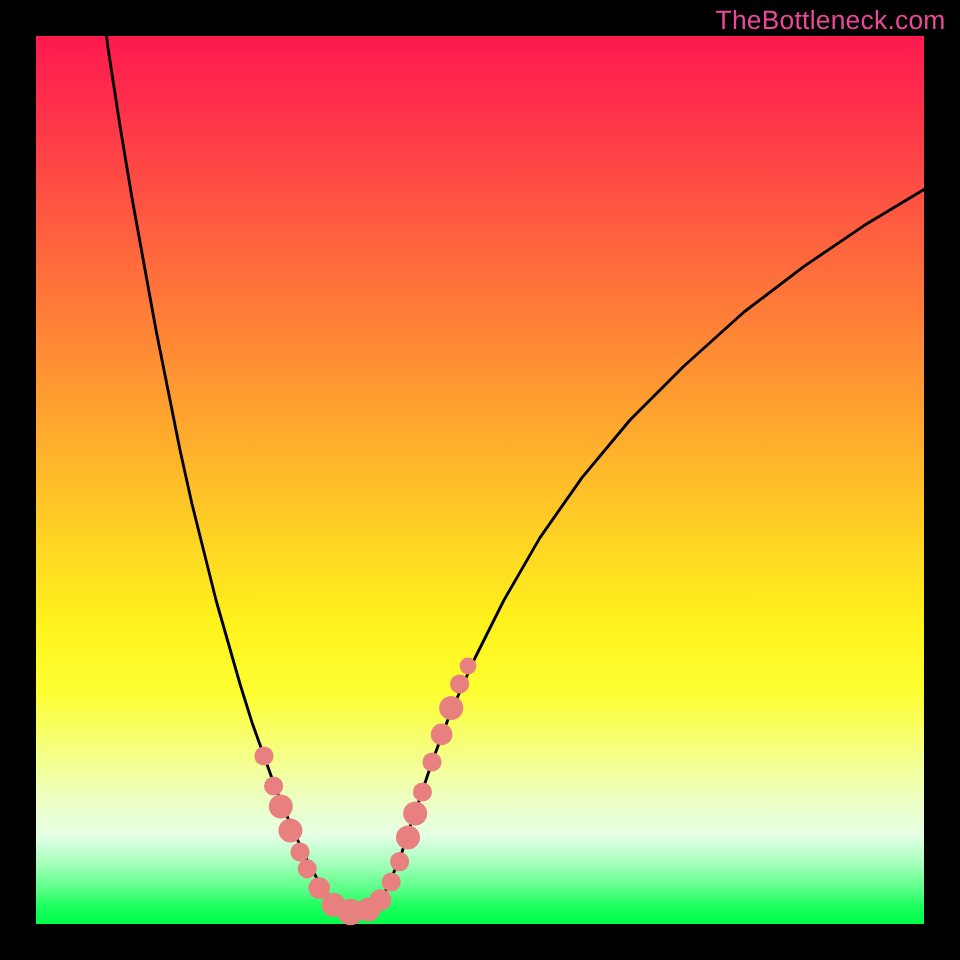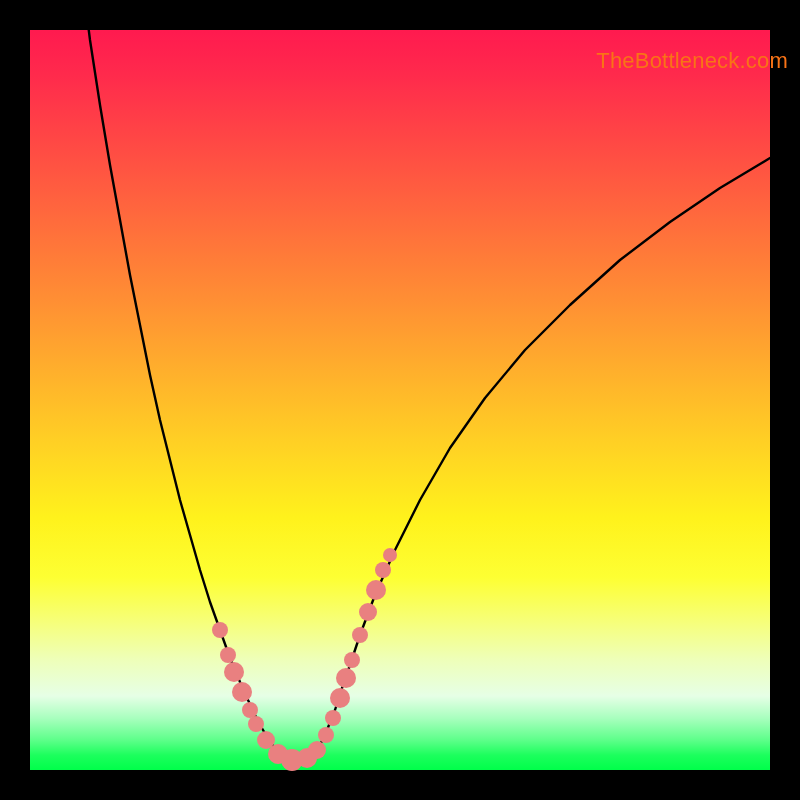--- a/index.html
+++ b/index.html
@@ -33,25 +33,24 @@
       #a8ffbe 93%,
       #5cff89 96%,
       #1cff5d 98%,
       #00ff4a 100%
     );
   }
   .watermark {
     position: absolute;
     top: 4px;
     right: 12px;
-    color: #f97316;
+    color: #ec4899;
     font-size: 22px;
     letter-spacing: 0.2px;
     z-index: 10;
-    margin-top: 44px;
   }
   svg.curves {
     position: absolute;
     left: 30px;
     top: 30px;
     width: 740px;
     height: 740px;
     overflow: visible;
   }
 </style>

